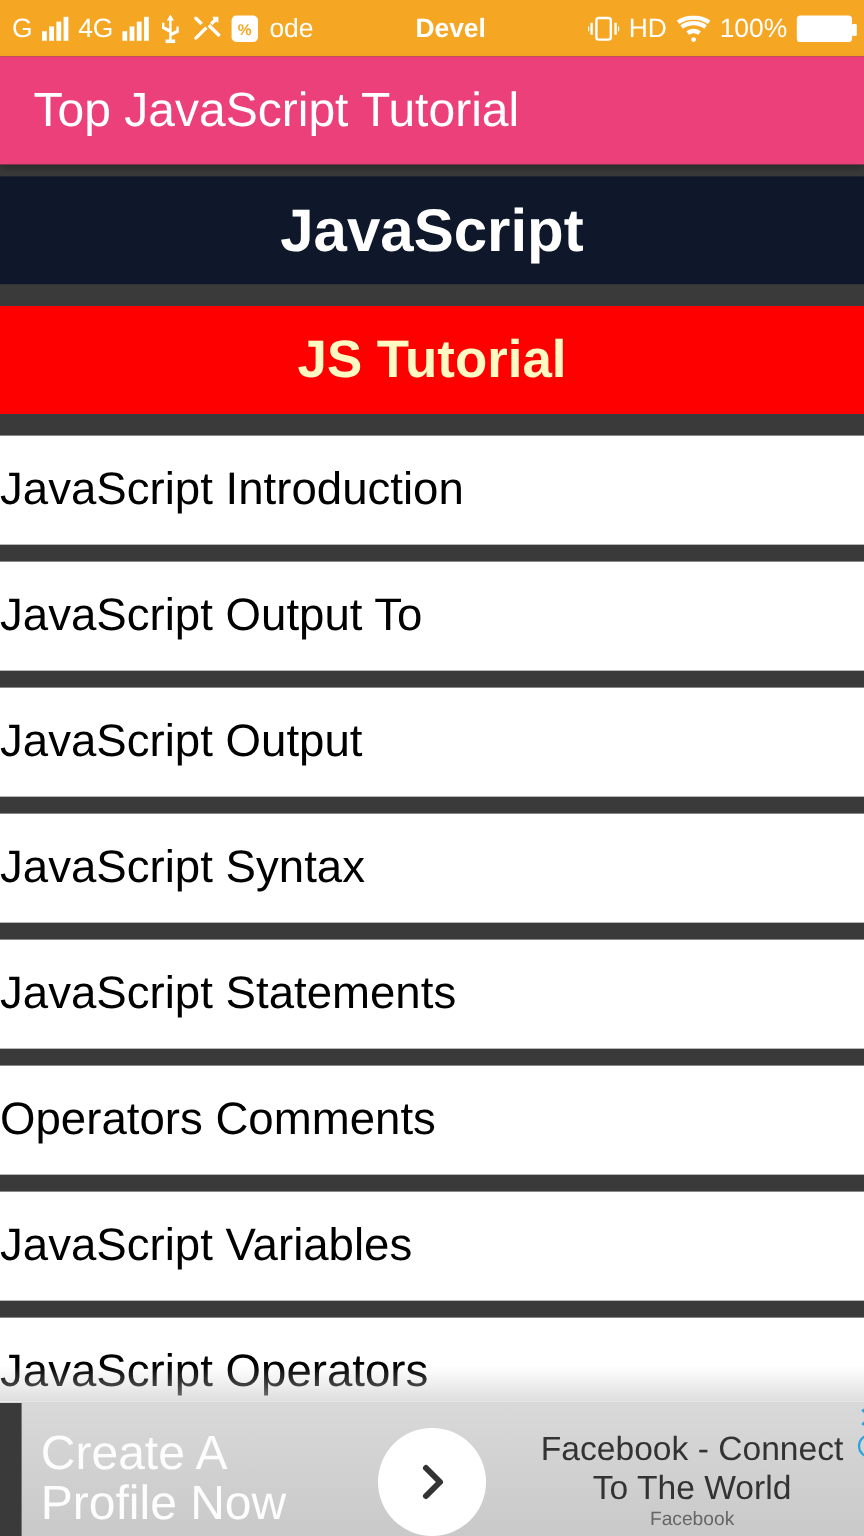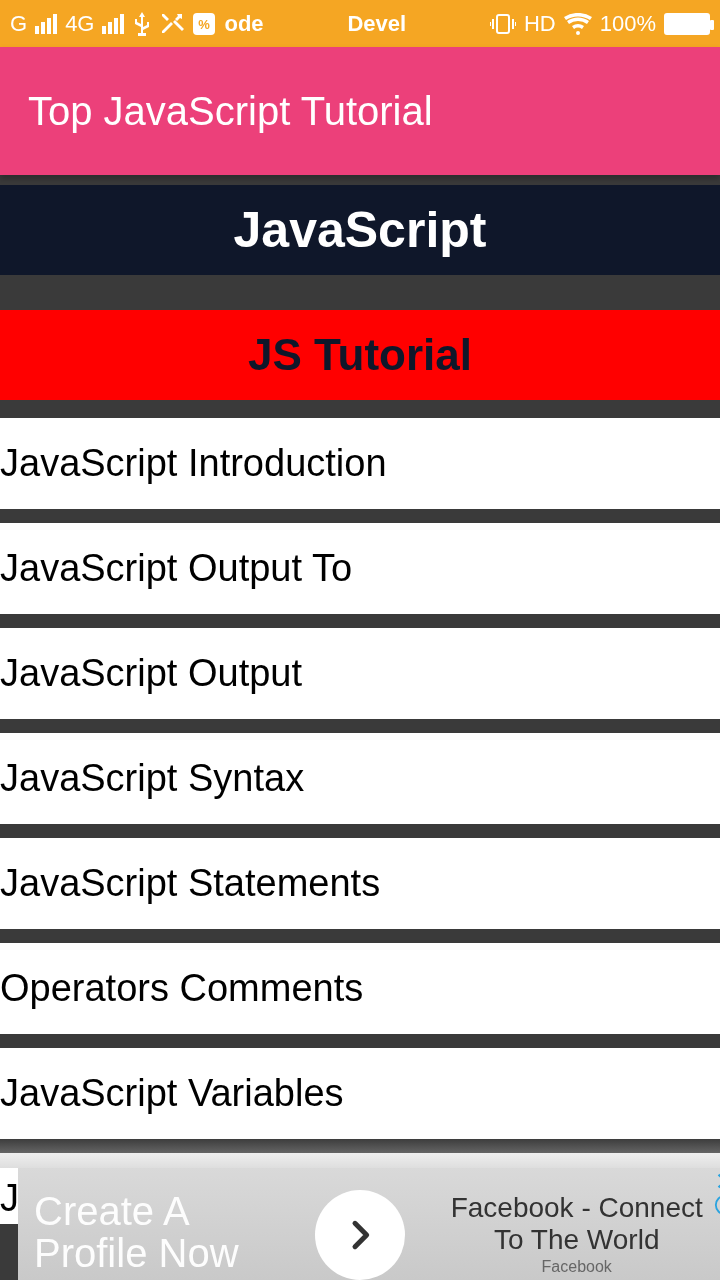--- a/index.html
+++ b/index.html
@@ -34,21 +34,21 @@
   .signal-bars span:nth-child(2){height:12px;}
   .signal-bars span:nth-child(3){height:16px;}
   .signal-bars span:nth-child(4){height:20px;}
   .battery {
     width: 46px; height: 22px; border: 2px solid #fff; border-radius: 3px; position: relative;
     background: #fff;
   }
   .battery:after { content:""; position:absolute; right:-6px; top:5px; width:4px; height:10px; background:#fff; border-radius:1px;}
   .app-bar {
     background: #ec407a;
-    height: 128px;
+    height: 90px;
     display: flex;
     align-items: center;
     padding: 0 28px;
     color: #fff;
     font-size: 40px;
     font-weight: 500;
     box-shadow: 0 4px 6px rgba(0,0,0,0.25);
   }
   .content {
     margin-top: 10px;
@@ -56,26 +56,25 @@
   .header-black {
     background: #0f172a;
     color: #fff;
     text-align: center;
     font-size: 50px;
     font-weight: bold;
     padding: 16px 0;
   }
   .header-red {
     background: #ff0000;
-    color: #0f172a;
+    color: #fef9c3;
     text-align: center;
     font-size: 44px;
     font-weight: bold;
     padding: 20px 0;
-    margin-top: 17px;
   }
   .gap { height: 18px; background: #3a3a3a; }
   .gap-thin { height: 14px; background: #3a3a3a; }
   .list-item {
     background: #fff;
     color: #000;
     text-align: left;
     font-size: 38px;
     padding: 24px 0;
   }
@@ -148,21 +147,21 @@
     <svg width="20" height="24" viewBox="0 0 20 24">
         <path fill="#fff" d="M10 0l3 5h-2v10l4-2v-3h2v5l-6 3v3h3v3H6v-3h3v-6l-6-3V7h2v3l4 2V5H7z"></path>
       </svg>
     <svg width="24" height="24" viewBox="0 0 24 24">
         <path fill="#fff" d="M22 19l-9-9 2-2 9 9-2 2zM4 2l5 5-2 2-5-5V2h2zm-2 17l9-9 2 2-9 9H2v-2zm15-17h5v5l-2-1-3 3-2-2 3-3-1-2z"></path>
       </svg>
     <svg width="24" height="24" viewBox="0 0 24 24">
         <rect fill="#fff" x="1" y="1" width="22" height="22" rx="4"></rect>
         <text x="12" y="17" text-anchor="middle" fill="#f5a623" font-size="13" font-weight="bold">%</text>
       </svg>
-    <span style="font-weight:bold;">ode</span>
+    <span style="font-weight:normal;">ode</span>
   </div>
   <div class="status-center">Devel</div>
   <div class="status-right">
     <svg width="26" height="22" viewBox="0 0 26 22">
         <rect x="7" y="2" width="12" height="18" rx="2" fill="none" stroke="#fff" stroke-width="2"></rect>
         <path stroke="#fff" stroke-width="2" d="M3 6v10M23 6v10M0 9v4M26 9v4"></path>
       </svg>
     <span style="font-weight:normal;">HD</span>
     <svg width="28" height="22" viewBox="0 0 28 22">
         <path fill="#fff" d="M14 18a2 2 0 100 4 2 2 0 000-4zm-6-5a11 11 0 0112 0l-2 3a7 7 0 00-8 0zm-5-5a19 19 0 0122 0l-2 3a15 15 0 00-18 0zM0 4a26 26 0 0128 0l-2 3a22 22 0 00-24 0z"></path>

